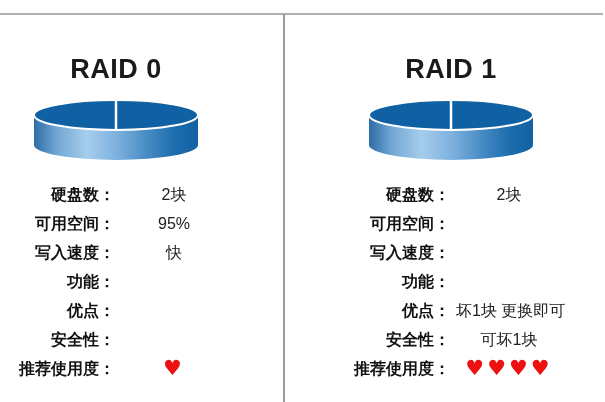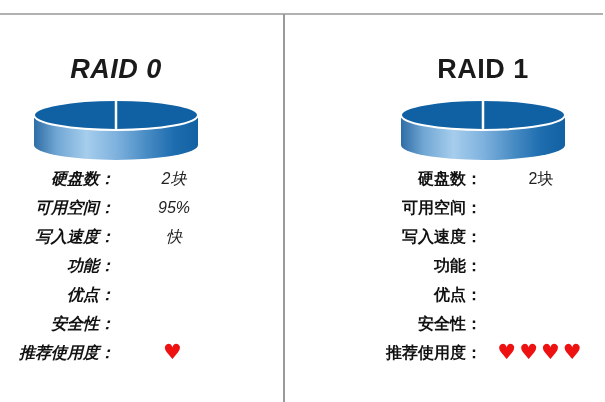--- a/index.html
+++ b/index.html
@@ -25,41 +25,42 @@
     position: absolute;
     left: 283px; top: 14px; bottom: 0;
     width: 2px;
     background: #9a9a9a;
   }
   .panel {
     position: absolute;
     top: 13px;
     bottom: 0;
   }
-  .panel-left  { left: 0;     width: 244px; font-style: italic; }
-  .panel-right { left: 285px; width: 320px; padding-left: 32px; }
+  .panel-left  { left: 0;     width: 244px; }
+  .panel-right { left: 285px; width: 320px; }
   .panel-inner {
     width: 222px;
     padding-top: 43px;
   }
   .panel-left  .panel-inner { margin-left: 5px;  }
   .panel-right .panel-inner { margin-left: 55px; }
   .raid-title {
     text-align: center;
     font-size: 27px;
     line-height: 27px;
     font-weight: 700;
     letter-spacing: 0.5px;
     color: #1a1a1a;
   }
   .disk {
     display: block;
     margin: 15px auto 0 auto;
   }
   .spec-table {
+    margin-top: 16px;
   }
   .spec-row {
     display: grid;
     grid-template-columns: 110px 1fr;
     column-gap: 6px;
     height: 29px;
     line-height: 29px;
     font-size: 16px;
   }
   .spec-label {
@@ -163,23 +164,25 @@
           <span class="spec-label">可用空间：</span>
         </div>
         <div class="spec-row">
           <span class="spec-label">写入速度：</span>
         </div>
         <div class="spec-row">
           <span class="spec-label">功能：</span>
         </div>
         <div class="spec-row">
           <span class="spec-label">优点：</span>
+          <span class="spec-value">坏1块 更换即可</span>
         </div>
         <div class="spec-row">
           <span class="spec-label">安全性：</span>
+          <span class="spec-value">可坏1块</span>
         </div>
         <div class="spec-row">
           <span class="spec-label">推荐使用度：</span>
           <span class="spec-value hearts">♥♥♥♥</span>
         </div>
       </div>
     </div>
   </div>
 
 </div>

